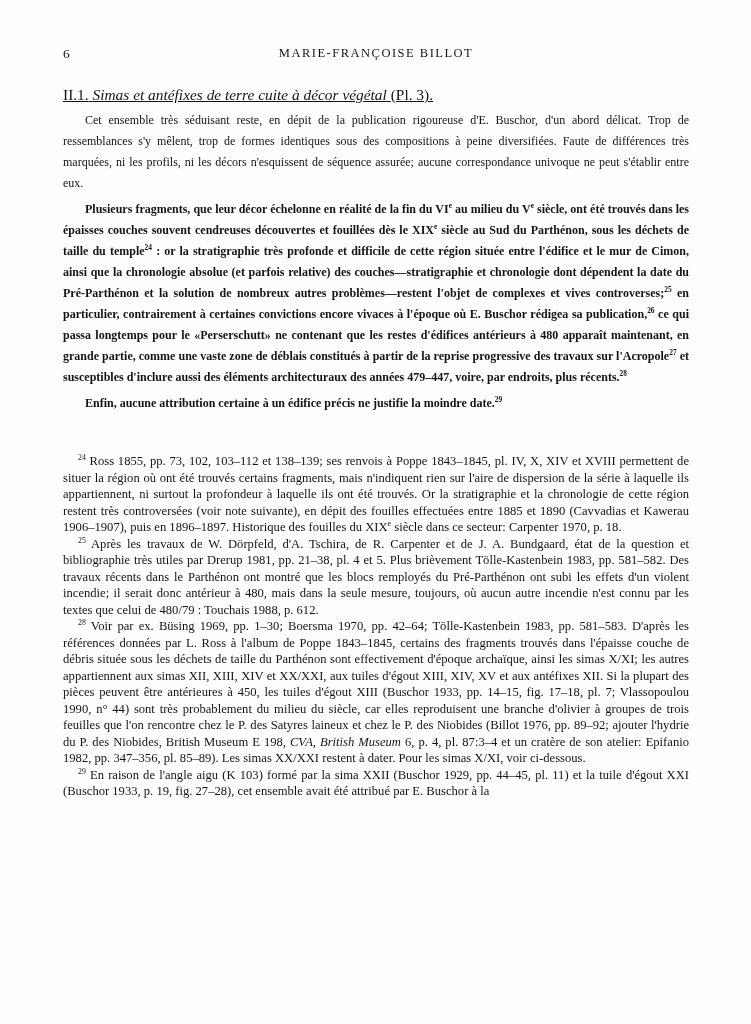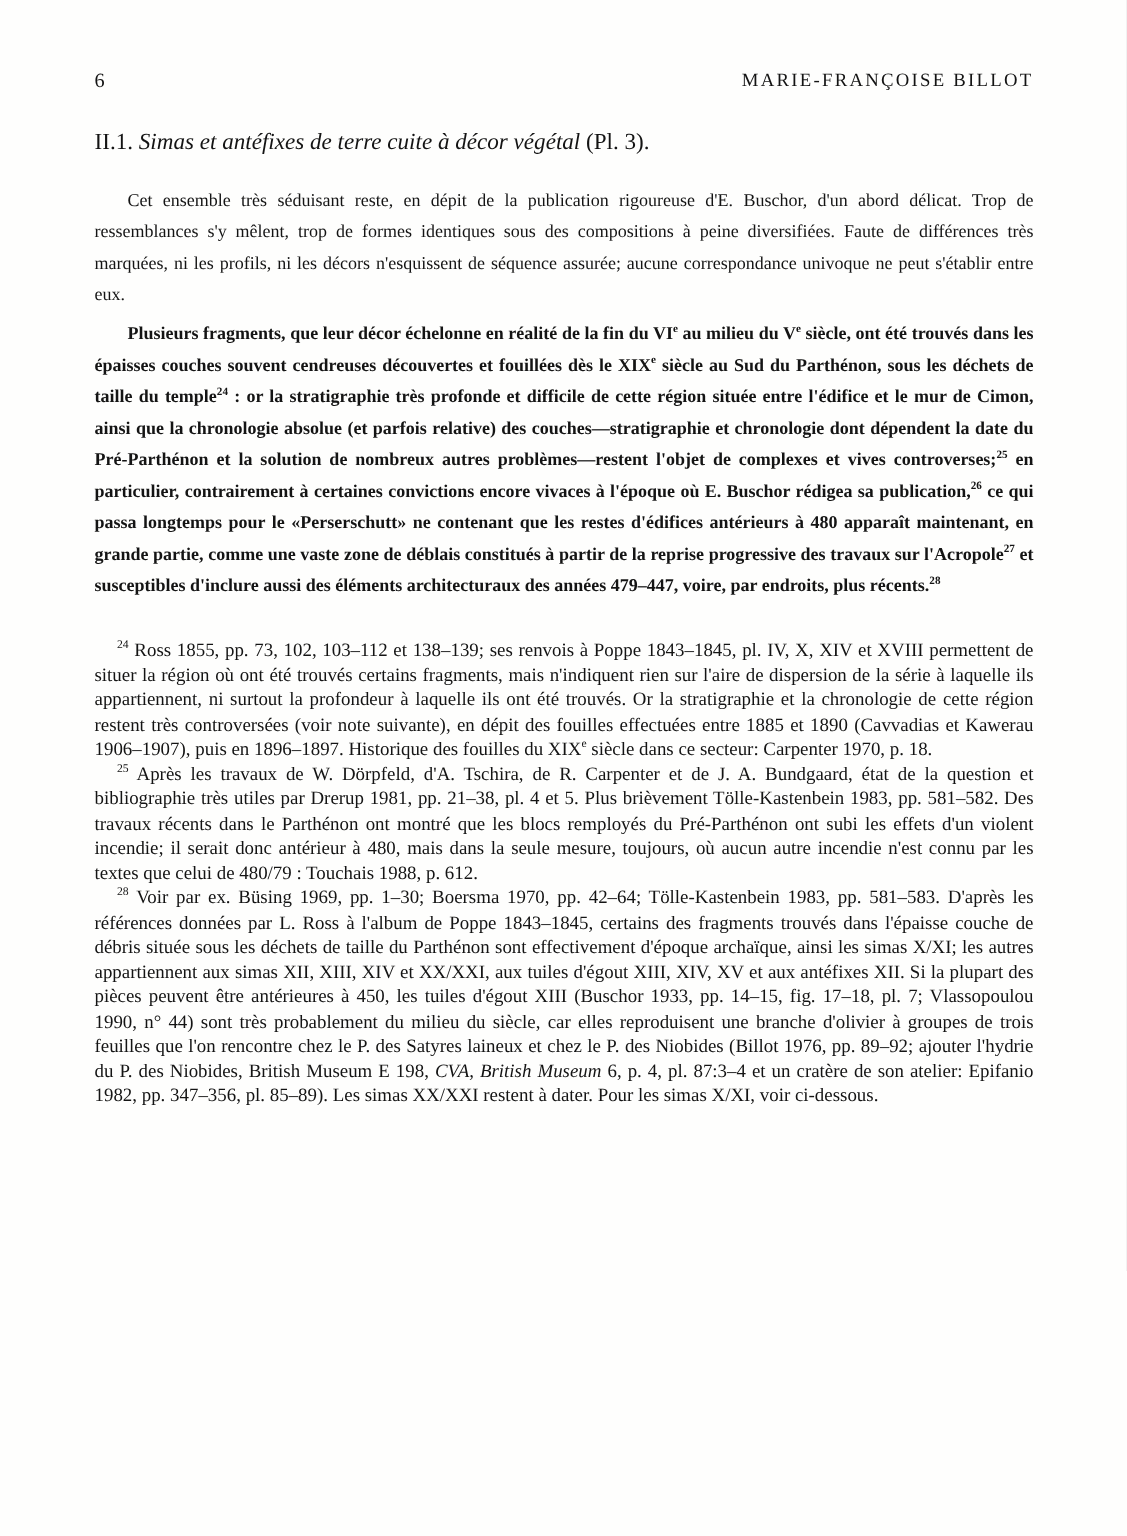--- a/index.html
+++ b/index.html
@@ -25,28 +25,29 @@
     margin-bottom: 20px;
     font-size: 13.5px;
   }
   .page-number {
     position: absolute;
     left: 0;
     top: 0;
   }
   .running-head {
     display: block;
-    text-align: right;
+    text-align: center;
     letter-spacing: 1.5px;
     font-size: 12.5px;
   }
   .section-heading {
     font-size: 15.4px;
     line-height: 21px;
-    margin-bottom: 18px;
+    margin-bottom: 5px;
+    text-decoration: underline;
   }
   .subsection-heading {
     font-size: 15.4px;
     line-height: 21px;
     text-indent: 22px;
     margin-bottom: 1px;
   }
   .smallcaps {
     font-variant: small-caps;
     letter-spacing: 0.4px;
@@ -62,21 +63,21 @@
     margin-top: 5px;
     font-weight: bold;
   }
   sup {
     font-size: 0.62em;
     line-height: 0;
     vertical-align: super;
     letter-spacing: 0;
   }
   .footnotes {
-    margin-top: 24px;
+    margin-top: 39px;
   }
   .footnotes p.footnote {
     margin: 0;
     font-size: 12.6px;
     line-height: 16.5px;
     text-align: justify;
     text-indent: 15px;
   }
 </style>
 </head>
@@ -88,21 +89,23 @@
     <span class="page-number">6</span>
     <span class="running-head">MARIE-FRANÇOISE BILLOT</span>
   </div>
 
   <div class="section-heading"><span>II.1.</span> <i>Simas et antéfixes de terre cuite à décor végétal</i> <span>(Pl. 3).</span></div>
 
 
   <div class="body-text">
       <p class="para">Cet ensemble très séduisant reste, en dépit de la publication rigoureuse d'E. Buschor, d'un abord délicat.  Trop de ressemblances s'y mêlent, trop de formes identiques sous des compositions à peine diversifiées.  Faute de différences très marquées, ni les profils, ni les décors n'esquissent de séquence assurée; aucune correspondance univoque ne peut s'établir entre eux.</p>
       <p class="para">Plusieurs fragments, que leur décor échelonne en réalité de la fin du VI<sup>e</sup> au milieu du V<sup>e</sup> siècle, ont été trouvés dans les épaisses couches souvent cendreuses découvertes et fouillées dès le XIX<sup>e</sup> siècle au Sud du Parthénon, sous les déchets de taille du temple<sup>24</sup> : or la stratigraphie très profonde et difficile de cette région située entre l'édifice et le mur de Cimon, ainsi que la chronologie absolue (et parfois relative) des couches—stratigraphie et chronologie dont dépendent la date du Pré-Parthénon et la solution de nombreux autres problèmes—restent l'objet de complexes et vives controverses;<sup>25</sup> en particulier, contrairement à certaines convictions encore vivaces à l'époque où E. Buschor rédigea sa publication,<sup>26</sup> ce qui passa longtemps pour le «Perserschutt» ne contenant que les restes d'édifices antérieurs à 480 apparaît maintenant, en grande partie, comme une vaste zone de déblais constitués à partir de la reprise progressive des travaux sur l'Acropole<sup>27</sup> et susceptibles d'inclure aussi des éléments architecturaux des années 479–447, voire, par endroits, plus récents.<sup>28</sup></p>
+      <p class="para">Enfin, aucune attribution certaine à un édifice précis ne justifie la moindre date.<sup>29</sup></p>
     </div>
 
   <div class="footnotes">
       <p class="footnote"><sup>24</sup> Ross 1855, pp. 73, 102, 103–112 et 138–139; ses renvois à Poppe 1843–1845, pl. IV, X, XIV et XVIII permettent de situer la région où ont été trouvés certains fragments, mais n'indiquent rien sur l'aire de dispersion de la série à laquelle ils appartiennent, ni surtout la profondeur à laquelle ils ont été trouvés.  Or la stratigraphie et la chronologie de cette région restent très controversées (voir note suivante), en dépit des fouilles effectuées entre 1885 et 1890 (Cavvadias et Kawerau 1906–1907), puis en 1896–1897.  Historique des fouilles du XIX<sup>e</sup> siècle dans ce secteur: Carpenter 1970, p. 18.</p>
       <p class="footnote"><sup>25</sup> Après les travaux de W. Dörpfeld, d'A. Tschira, de R. Carpenter et de J. A. Bundgaard, état de la question et bibliographie très utiles par Drerup 1981, pp. 21–38, pl. 4 et 5.  Plus brièvement Tölle-Kastenbein 1983, pp. 581–582.  Des travaux récents dans le Parthénon ont montré que les blocs remployés du Pré-Parthénon ont subi les effets d'un violent incendie; il serait donc antérieur à 480, mais dans la seule mesure, toujours, où aucun autre incendie n'est connu par les textes que celui de 480/79 : Touchais 1988, p. 612.</p>
       <p class="footnote"><sup>28</sup> Voir par ex. Büsing 1969, pp. 1–30; Boersma 1970, pp. 42–64; Tölle-Kastenbein 1983, pp. 581–583. D'après les références données par L. Ross à l'album de Poppe 1843–1845, certains des fragments trouvés dans l'épaisse couche de débris située sous les déchets de taille du Parthénon sont effectivement d'époque archaïque, ainsi les simas X/XI; les autres appartiennent aux simas XII, XIII, XIV et XX/XXI, aux tuiles d'égout XIII, XIV, XV et aux antéfixes XII.  Si la plupart des pièces peuvent être antérieures à 450, les tuiles d'égout XIII (Buschor 1933, pp. 14–15, fig. 17–18, pl. 7; Vlassopoulou 1990, n° 44) sont très probablement du milieu du siècle, car elles reproduisent une branche d'olivier à groupes de trois feuilles que l'on rencontre chez le P. des Satyres laineux et chez le P. des Niobides (Billot 1976, pp. 89–92; ajouter l'hydrie du P. des Niobides, British Museum E 198, <i>CVA, British Museum</i> 6, p. 4, pl. 87:3–4 et un cratère de son atelier: Epifanio 1982, pp. 347–356, pl. 85–89).  Les simas XX/XXI restent à dater.  Pour les simas X/XI, voir ci-dessous.</p>
+      <p class="footnote"><sup>29</sup> En raison de l'angle aigu (K 103) formé par la sima XXII (Buschor 1929, pp. 44–45, pl. 11) et la tuile d'égout XXI (Buschor 1933, p. 19, fig. 27–28), cet ensemble avait été attribué par E. Buschor à la</p>
     </div>
 
 </div>
 
 </body></html>

